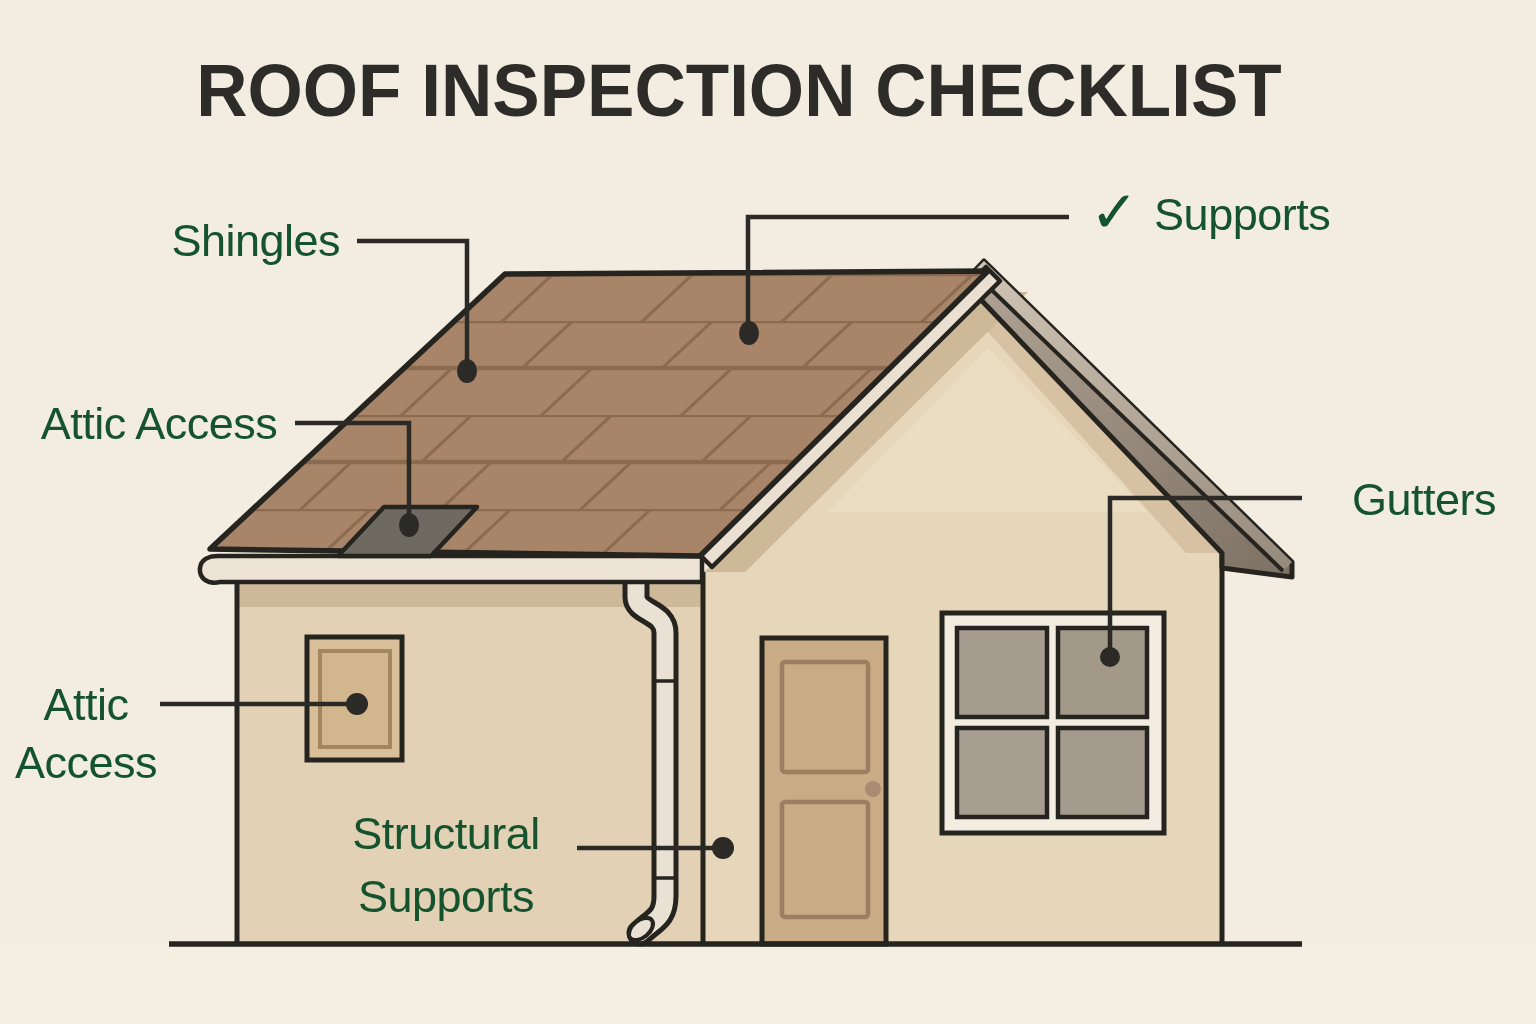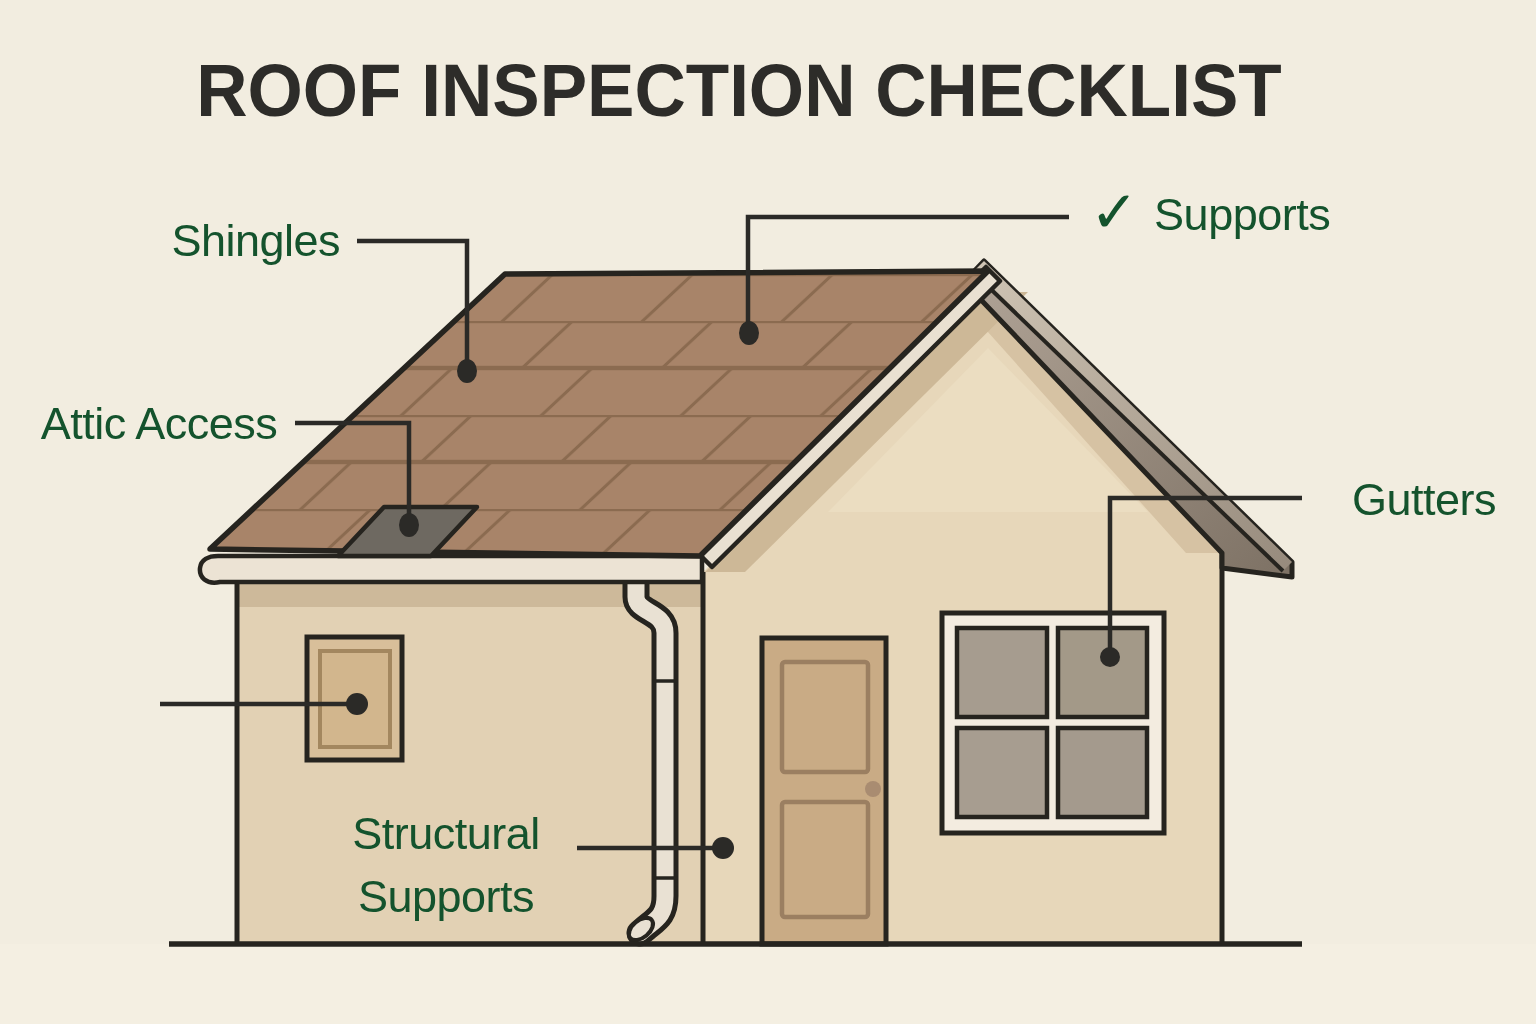--- a/index.html
+++ b/index.html
@@ -148,19 +148,23 @@
 
   <div class="lbl lbl-attic-roof">Attic Access</div>
 
   <div class="lbl lbl-flashing">
     <span class="check">✓</span>
     <span>Supports</span>
   </div>
 
   <div class="lbl lbl-gutters">Gutters</div>
 
+  <div class="lbl lbl-attic-wall">
+    <div>Attic</div>
+    <div>Access</div>
+  </div>
 
   <div class="lbl lbl-structural">
     <div>Structural</div>
     <div>Supports</div>
   </div>
 
 </div>
 
 </body></html>

